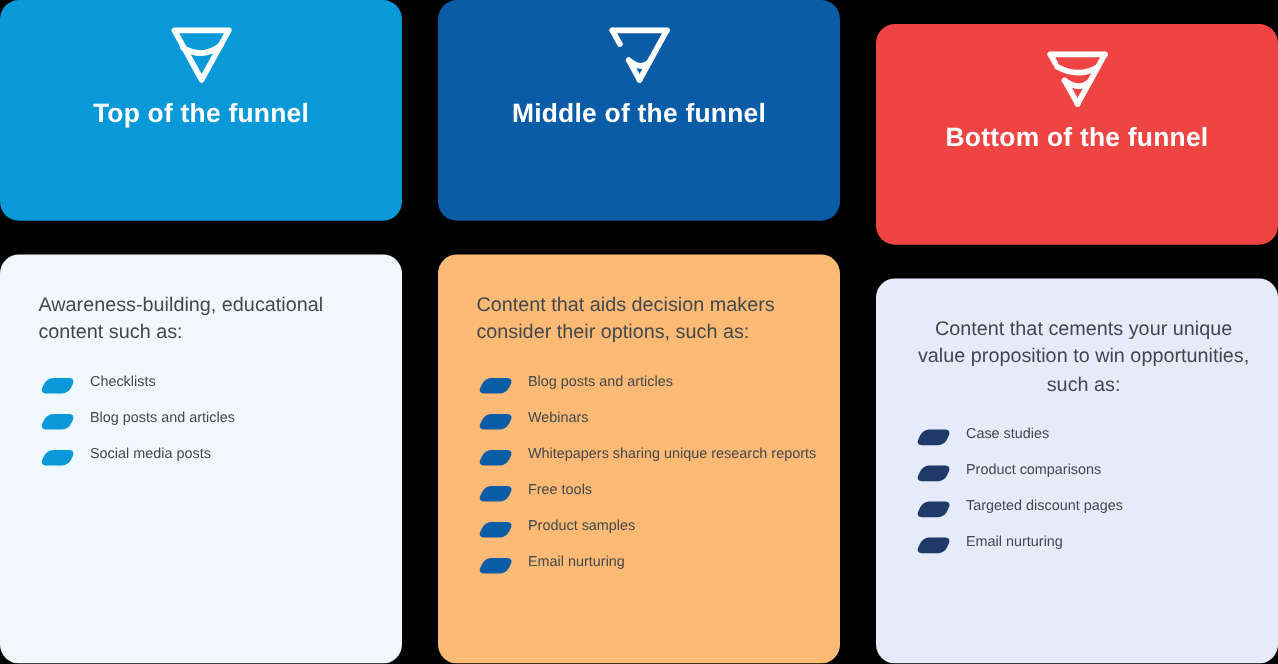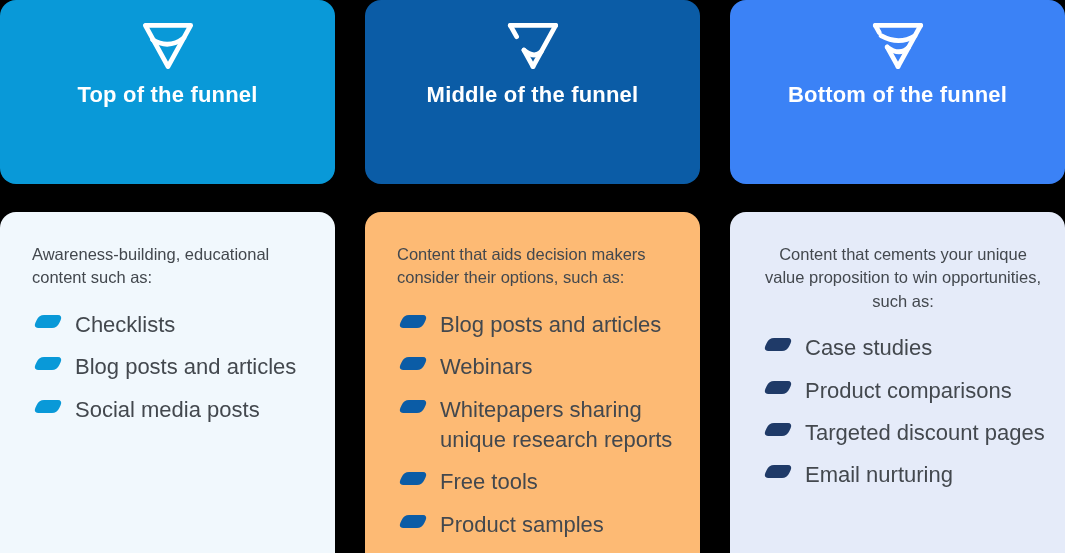--- a/index.html
+++ b/index.html
@@ -56,21 +56,21 @@
     margin: 0;
     padding: 0;
     display: flex;
     flex-direction: column;
     row-gap: 12px;
   }
   .item {
     display: flex;
     align-items: flex-start;
     color: #43484E;
-    font-size: 22px;
+    font-size: 12px;
     line-height: 1.38;
   }
   .bullet {
     flex: none;
     width: 24px;
     height: 13px;
     border-radius: 5px;
     transform: skewX(-25deg);
     margin: 5px 15px 0 4px;
   }
@@ -148,21 +148,21 @@
           </li>
           <li class="item">
             <span class="bullet" style="background: rgb(11, 92, 166);"></span>
             <span class="item-label">Email nurturing</span>
           </li>
         </ul>
       </div>
     </section>
 
     <section class="column">
-      <header class="header-card" style="background: #3b82f6;">
+      <header class="header-card" style="background: #ef4444; margin-top: 20px;">
         <span class="icon">
           <svg viewBox="0 0 64 64" xmlns="http://www.w3.org/2000/svg">
             <path d="M10 12 L54 12" fill="none" stroke="#FFFFFF" stroke-width="4.6" stroke-linecap="round" stroke-linejoin="round"></path>
             <path d="M54 12 L32 52" fill="none" stroke="#FFFFFF" stroke-width="4.6" stroke-linecap="round" stroke-linejoin="round"></path>
             <path d="M10 12 L13.9 19" fill="none" stroke="#FFFFFF" stroke-width="4.6" stroke-linecap="round" stroke-linejoin="round"></path>
             <path d="M15.5 22 Q33 31.5 48.5 22" fill="none" stroke="#FFFFFF" stroke-width="4.6" stroke-linecap="round" stroke-linejoin="round"></path>
             <path d="M21.5 33 Q33.5 42 42.2 33.5" fill="none" stroke="#FFFFFF" stroke-width="4.6" stroke-linecap="round" stroke-linejoin="round"></path>
             <path d="M21.5 33 L32 52" fill="none" stroke="#FFFFFF" stroke-width="4.6" stroke-linecap="round" stroke-linejoin="round"></path>
           </svg>
         </span>

